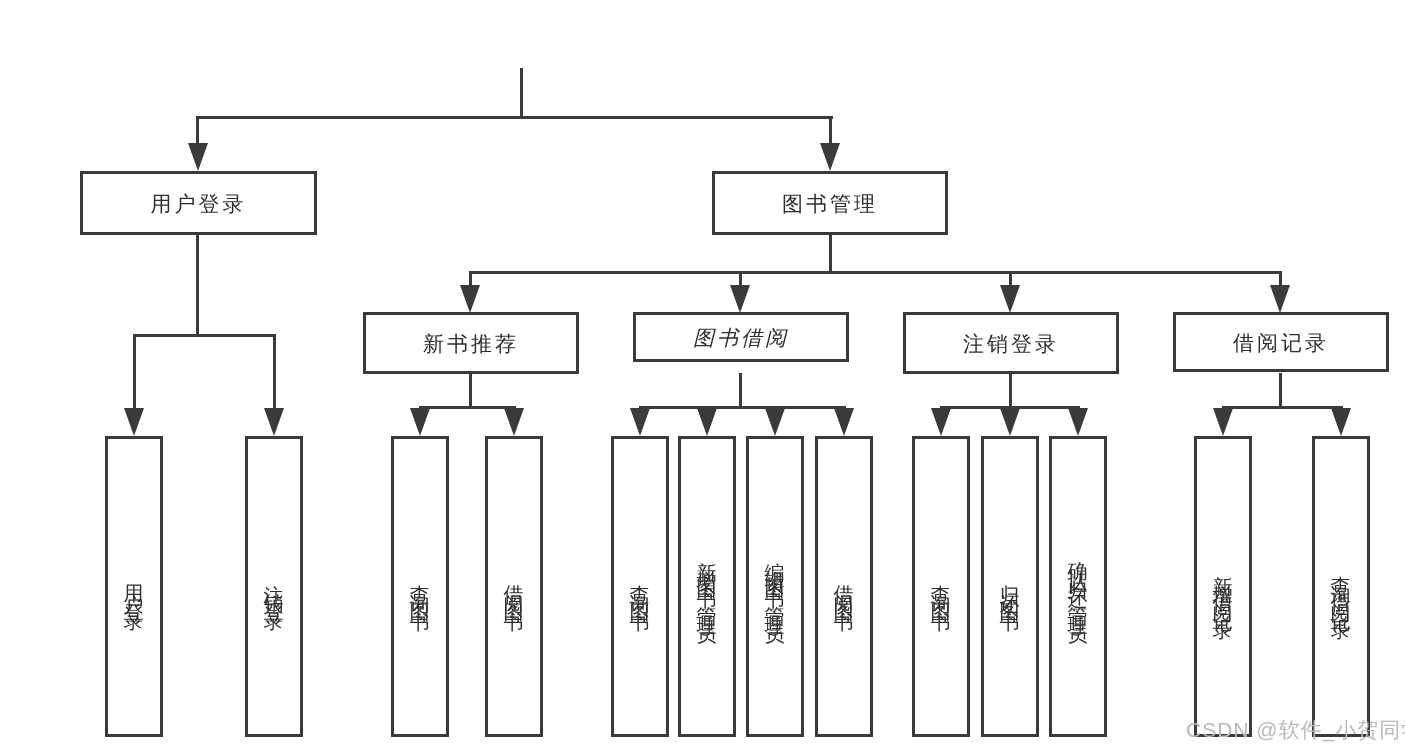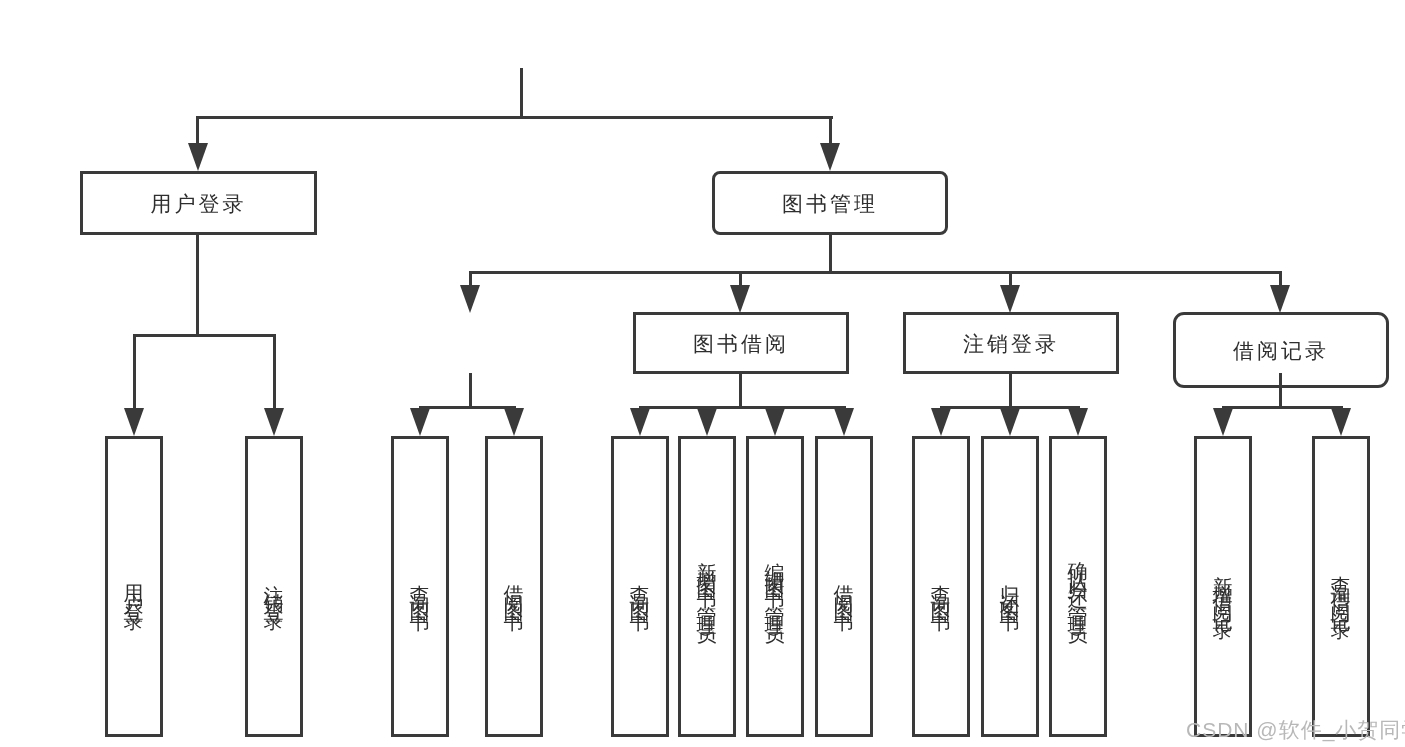--- a/index.html
+++ b/index.html
@@ -54,31 +54,34 @@
 </style>
 </head>
 <body>
 
 <div id="canvas">
 
 
   <div class="hbox" style="left:80px;top:171px;width:237px;height:64px;">
     <span>用户登录</span>
   </div>
-  <div class="hbox" style="left:712px;top:171px;width:236px;height:64px;border-radius:8px;">
+  <div class="hbox" style="left:712px;top:171px;width:236px;height:64px;">
     <span>图书管理</span>
   </div>
 
-  <div class="hbox" style="left:633px;top:312px;width:216px;height:62px;">
+  <div class="hbox" style="left:363px;top:312px;width:216px;height:62px;">
+    <span>新书推荐</span>
+  </div>
+  <div class="hbox" style="left:633px;top:312px;width:216px;height:50px;font-style:italic;">
     <span>图书借阅</span>
   </div>
   <div class="hbox" style="left:903px;top:312px;width:216px;height:62px;">
     <span>注销登录</span>
   </div>
-  <div class="hbox" style="left:1173px;top:312px;width:216px;height:76px;border-radius:11px;">
+  <div class="hbox" style="left:1173px;top:312px;width:216px;height:60px;">
     <span>借阅记录</span>
   </div>
 
   <div class="vbox" style="left:105px;top:436px;width:58px;height:301px;">
     <span>用户登录</span>
   </div>
   <div class="vbox" style="left:245px;top:436px;width:58px;height:301px;">
     <span>注销登录</span>
   </div>
   <div class="vbox" style="left:391px;top:436px;width:58px;height:301px;">

